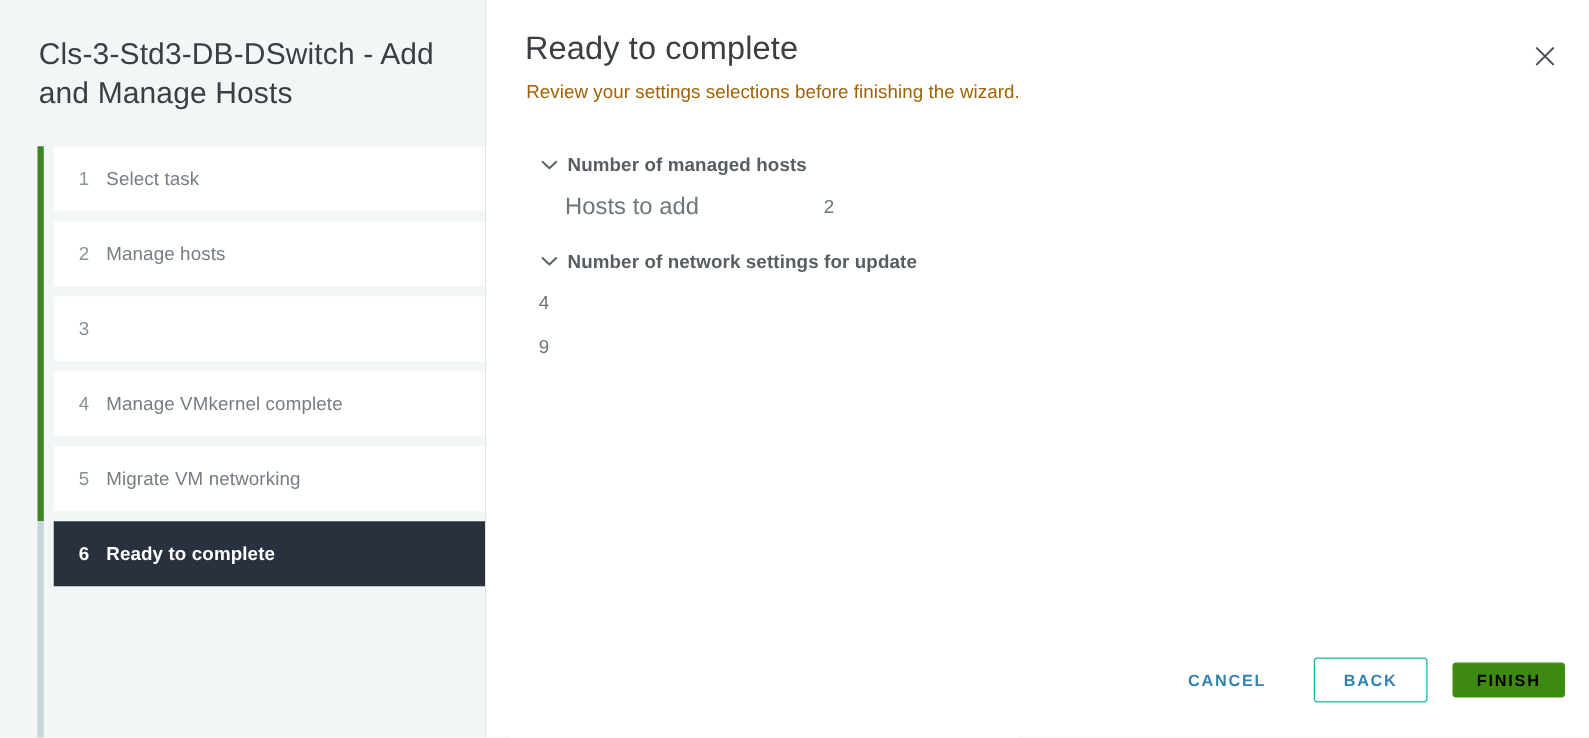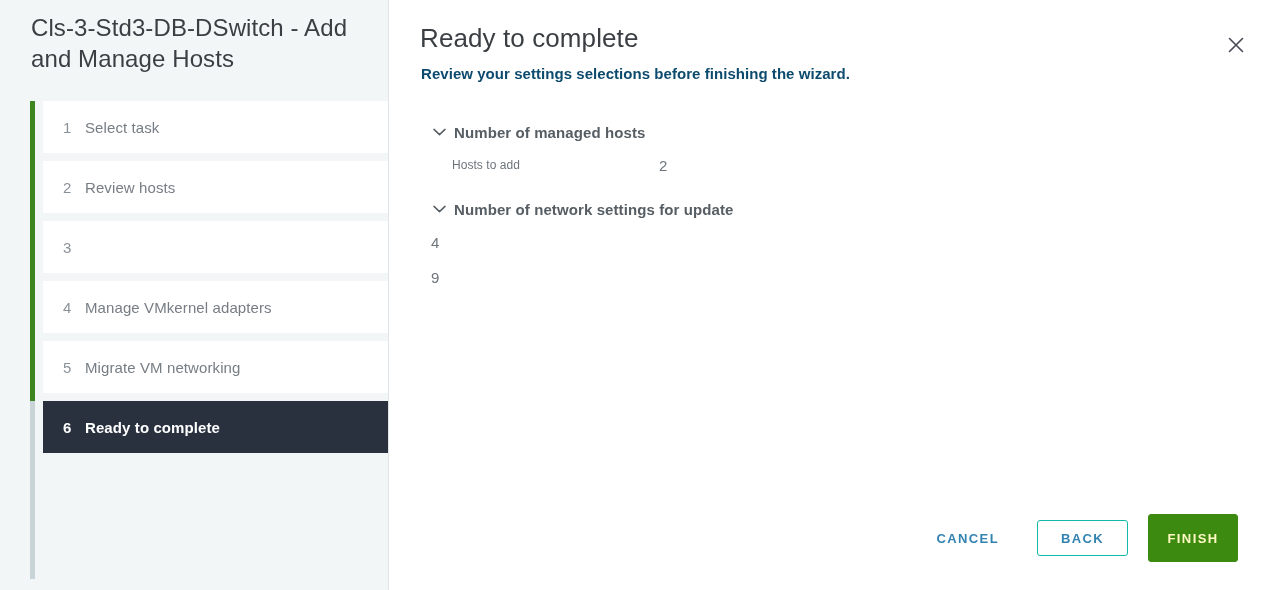--- a/index.html
+++ b/index.html
@@ -32,21 +32,21 @@
     border-right: 1px solid #dfe5e8;
     box-sizing: border-box;
     position: relative;
     flex: 0 0 389px;
   }
   .sidebar-title {
     font-size: 24px;
     line-height: 31px;
     color: #3b3f43;
     font-weight: 400;
-    padding: 12px 30px 0 31px;
+    padding: 28px 30px 0 31px;
     letter-spacing: 0.1px;
   }
 
   .steps {
     position: relative;
     margin-top: 27px;
     padding-left: 30px;
   }
   
   .steps-rail {
@@ -119,24 +119,23 @@
   .main-title {
     font-size: 26px;
     font-weight: 400;
     color: #3b3f43;
     line-height: 32px;
     margin: 0 0 0 31px;
     letter-spacing: 0.1px;
   }
   .main-subtitle {
     font-size: 15px;
-    color: #0c4a6e;
+    color: #a16207;
     margin: 11px 0 0 32px;
     letter-spacing: 0.05px;
-    font-weight: bold;
   }
 
   .close-btn {
     position: absolute;
     top: 33px;
     right: 23px;
     width: 24px;
     height: 24px;
     cursor: pointer;
     display: flex;
@@ -178,37 +177,37 @@
   .rows { margin-top: 14px; }
   .row {
     display: flex;
     margin-bottom: 16px;
     align-items: flex-start;
   }
   .row:last-child { margin-bottom: 0; }
   .row-label {
     width: 228px;
     flex: 0 0 228px;
-    font-size: 12px;
+    font-size: 19px;
     color: #6d757c;
     line-height: 19px;
     padding-left: 21px;
     box-sizing: border-box;
     letter-spacing: 0.05px;
   }
   .row-value {
     font-size: 15px;
     color: #6d757c;
     line-height: 19px;
   }
 
   
   .footer {
     position: absolute;
-    right: 33px;
+    right: 19px;
     bottom: 28px;
     display: flex;
     align-items: center;
   }
   .btn {
     font-family: "Liberation Sans", sans-serif;
     font-size: 13px;
     font-weight: bold;
     letter-spacing: 1.4px;
     text-transform: uppercase;
@@ -232,22 +231,22 @@
     color: #3383b1;
     height: 36px;
     min-width: 91px;
     padding: 0 16px;
     border-radius: 3px;
     margin-right: 20px;
   }
   .btn-primary {
     background: #3d8a11;
     border: 1px solid #3d8a11;
-    color: #fef9c3;
-    height: 48px;
+    color: #000000;
+    height: 28px;
     min-width: 90px;
     padding: 0 16px;
     border-radius: 3px;
   }
 </style>
 </head>
 <body>
 
 <div class="wizard">
 
@@ -258,30 +257,30 @@
       <div class="steps-rail"></div>
       <div class="steps-rail-rest"></div>
 
       <div class="step">
         <span class="step-num">1</span>
         <span class="step-label">Select task</span>
       </div>
 
       <div class="step">
         <span class="step-num">2</span>
-        <span class="step-label">Review hosts</span>
+        <span class="step-label">Manage hosts</span>
       </div>
 
       <div class="step">
         <span class="step-num">3</span>
       </div>
 
       <div class="step">
         <span class="step-num">4</span>
-        <span class="step-label">Manage VMkernel adapters</span>
+        <span class="step-label">Manage VMkernel complete</span>
       </div>
 
       <div class="step">
         <span class="step-num">5</span>
         <span class="step-label">Migrate VM networking</span>
       </div>
 
       <div class="step active">
         <span class="step-num">6</span>
         <span class="step-label">Ready to complete</span>

